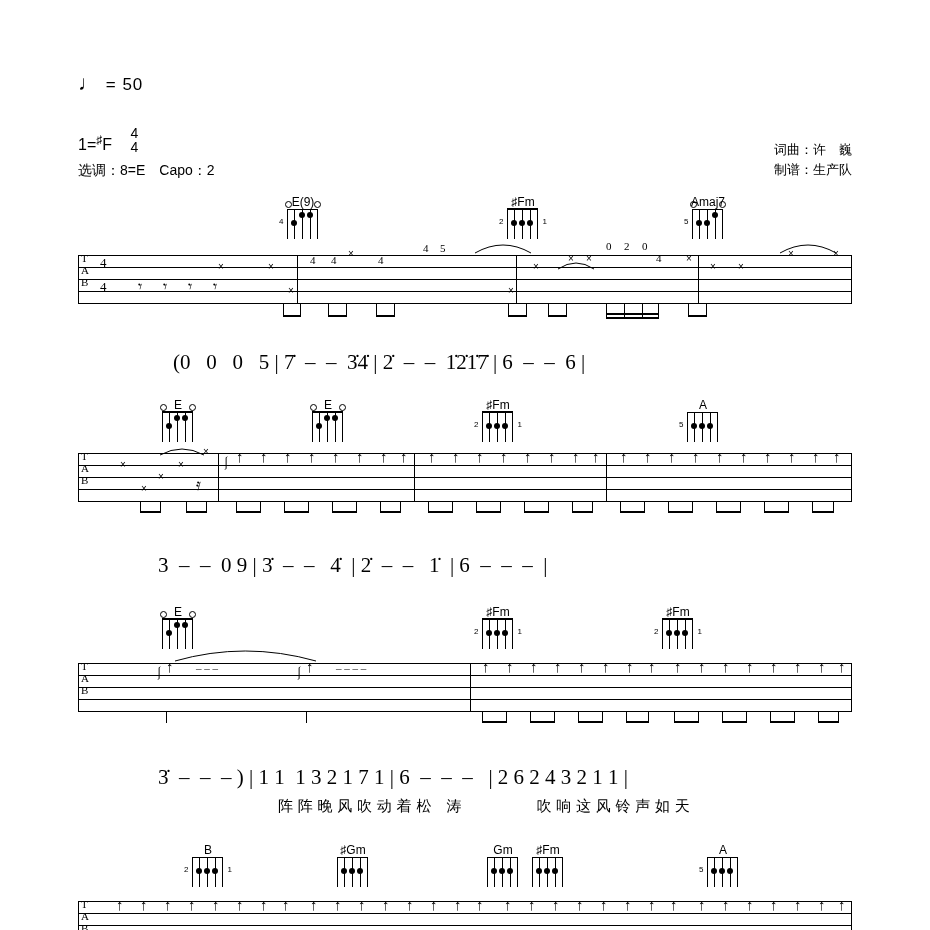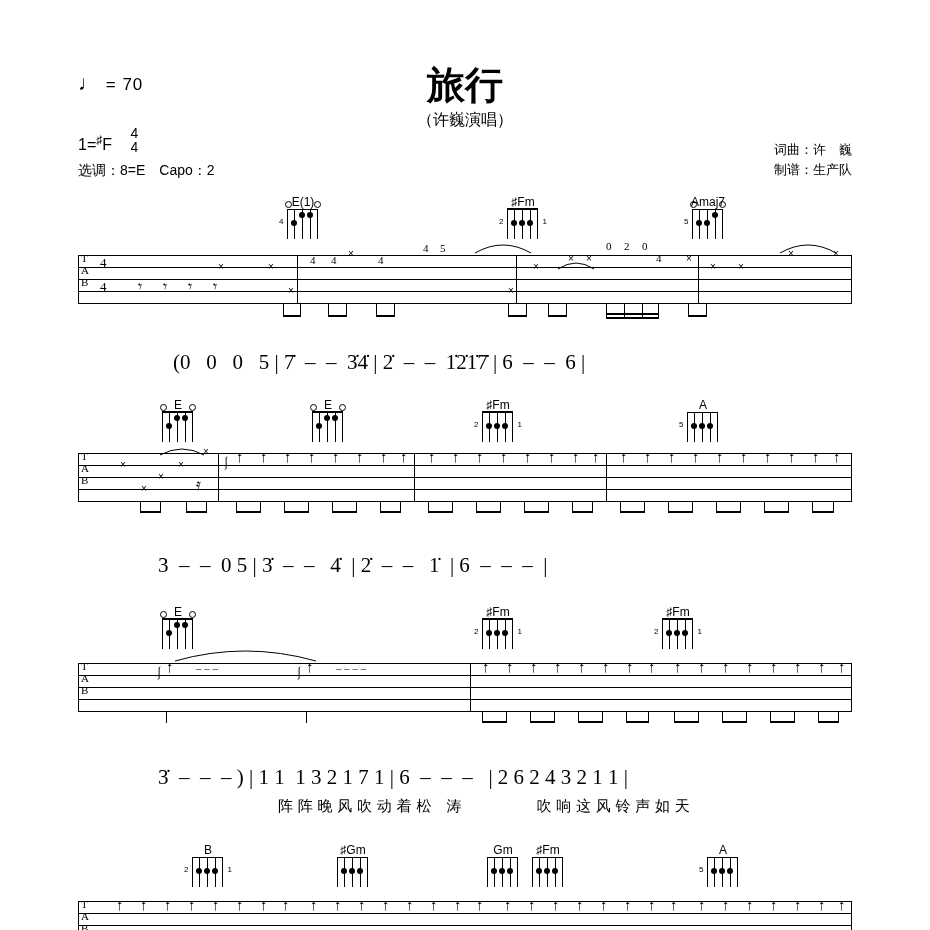--- a/index.html
+++ b/index.html
@@ -69,43 +69,41 @@
 
   .wiggle{position:absolute;font-size:13px;line-height:12px;}
 </style>
 </head>
 <body>
 
 <div class="sheet">
 
   <div class="tempo">
     <span class="note">♩</span>
-    <span>= 70</span>
+    <span>= 50</span>
   </div>
 
   <div class="keysig">
     <span>1=</span><sup>♯</sup><span>F</span>
     <span class="frac">
       <span>4</span>
       <span>4</span>
     </span>
   </div>
   <div class="capo">选调：8=E　Capo：2</div>
 
-  <div class="title">旅行</div>
-  <div class="subtitle">（许巍演唱）</div>
   <div class="credits">
     <div>词曲：许　巍</div>
     <div>制谱：生产队</div>
   </div>
 
   <div class="system" style="top:195px;">
 
     <div class="chord" style="left:205px;top:0;">
-      <div class="nm">E(1)</div>
+      <div class="nm">E(9)</div>
       <div class="grid">
         <div class="v"></div>
           <div class="v"></div>
           <div class="v"></div>
           <div class="v"></div>
           <div class="v"></div>
         <div class="h"></div>
           <div class="h"></div>
           <div class="h"></div>
           <div class="h"></div>
@@ -432,21 +430,21 @@
       <div class="stem" style="left:662px;top:48px;height:12px"></div>
       <div class="beam" style="left:638px;top:58px;width:25px"></div>
       <div class="stem" style="left:686px;top:48px;height:12px"></div>
       <div class="stem" style="left:710px;top:48px;height:12px"></div>
       <div class="beam" style="left:686px;top:58px;width:25px"></div>
       <div class="stem" style="left:734px;top:48px;height:12px"></div>
       <div class="stem" style="left:755px;top:48px;height:12px"></div>
       <div class="beam" style="left:734px;top:58px;width:22px"></div>
     </div>
 
-    <div class="melody" style="left:80px;top:155px;position:absolute;">3  –  –  0 5 | 3̇  –  –   4̇  | 2̇  –  –   1̇  | 6  –  –  –  |</div>
+    <div class="melody" style="left:80px;top:155px;position:absolute;">3  –  –  0 9 | 3̇  –  –   4̇  | 2̇  –  –   1̇  | 6  –  –  –  |</div>
   </div>
 
   <div class="system" style="top:605px;">
 
     <div class="chord" style="left:80px;top:0;">
       <div class="nm">E</div>
       <div class="grid">
         <div class="v"></div>
           <div class="v"></div>
           <div class="v"></div>

